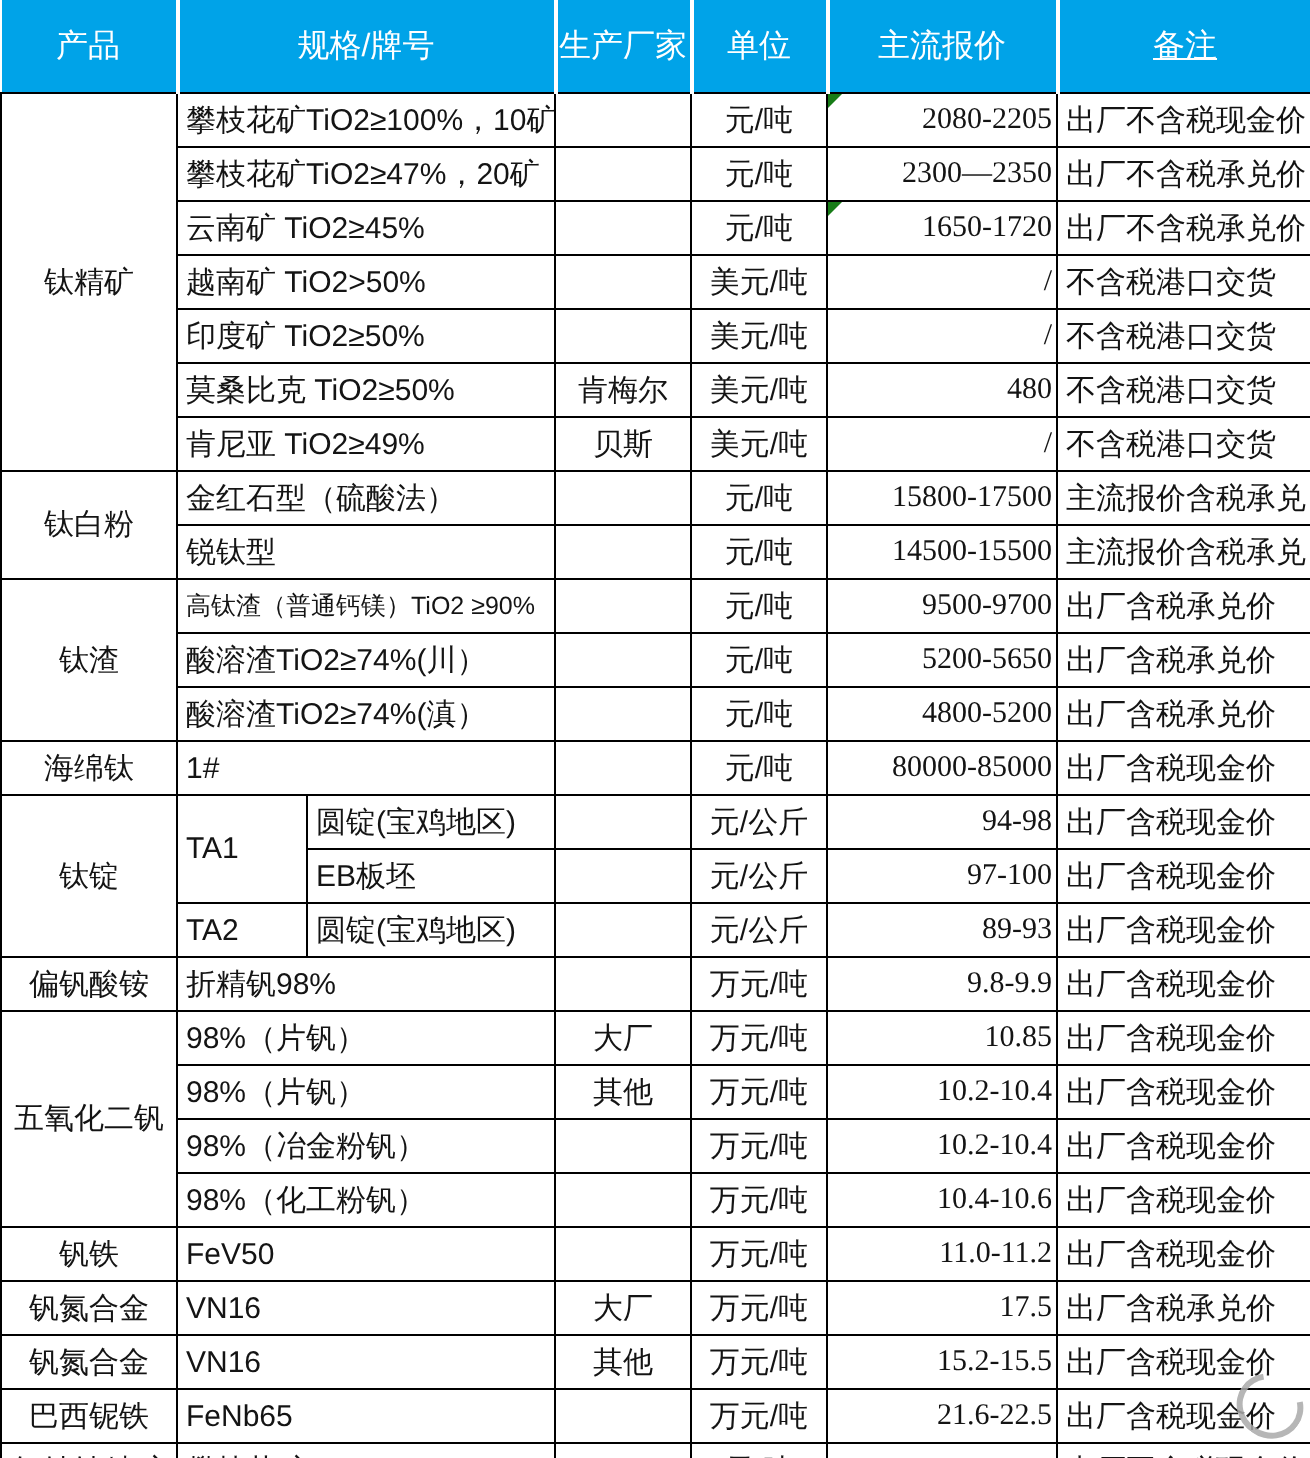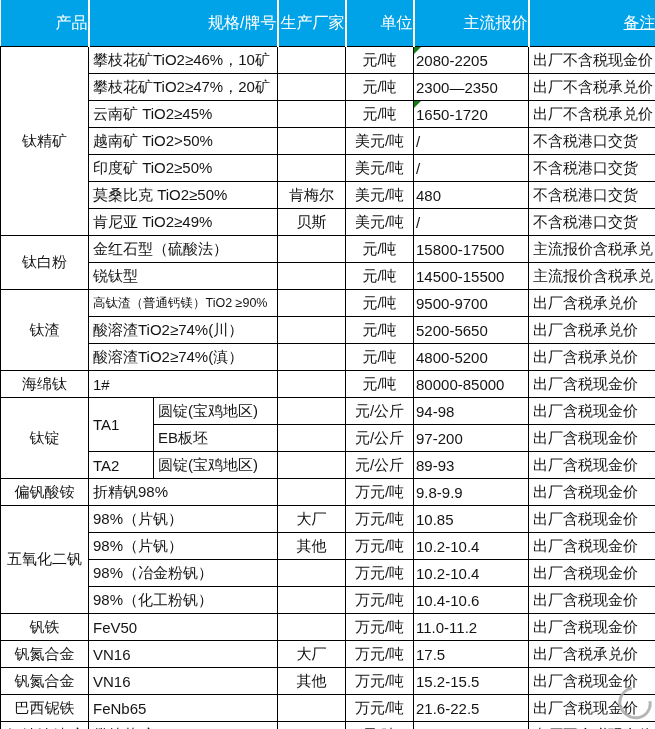--- a/index.html
+++ b/index.html
@@ -7,28 +7,28 @@
   .sheet{position:relative;width:655px;height:729px;overflow:hidden;background:#fff;}
   table{border-collapse:collapse;table-layout:fixed;width:655px;height:704px;}
   col.c-product{width:88px;}
   col.c-spec-a{width:65px;}
   col.c-spec-b{width:124px;}
   col.c-maker{width:68px;}
   col.c-unit{width:68px;}
   col.c-price{width:115px;}
   col.c-note{width:127px;}
   th{background:#00a3e8;color:#fff;font-size:16px;font-weight:400;height:46px;padding:0;
-     border:2px solid #fff;border-top:none;border-bottom:1px solid #000;overflow:hidden;white-space:nowrap;text-align:right;}
+     border:2px solid #fff;border-top:none;border-bottom:1px solid #000;overflow:hidden;white-space:nowrap;}
   th:first-child{border-left:none;}
   th:last-child{border-right:none;text-decoration:underline;}
   td{border:1px solid #000;color:#141414;font-size:15px;padding:0 2px;overflow:hidden;
      white-space:nowrap;height:26px;vertical-align:middle;}
   td.c{text-align:center;}
   td.l{text-align:left;padding-left:4px;}
-  td.price{position:relative;text-align:left;}
+  td.price{position:relative;text-align:right;font-family:Liberation Serif, serif;}
   td.small{font-size:12.5px;}
   .flag{position:absolute;top:0;left:0;width:0;height:0;
         border-top:7px solid #177c17;border-right:7px solid transparent;}
   .watermark{position:absolute;right:3px;bottom:10px;display:flex;align-items:center;gap:3px;
              color:#aaaaaa;opacity:.85;font-size:23px;letter-spacing:1px;white-space:nowrap;}
   .wm-logo{display:inline-block;width:28px;height:26px;border:3px solid #aaaaaa;border-radius:50%;
            border-top-color:transparent;transform:rotate(35deg);}
 </style>
 </head>
 <body>
@@ -50,21 +50,21 @@
           <th colspan="2">规格/牌号</th>
           <th colspan="1">生产厂家</th>
           <th colspan="1">单位</th>
           <th colspan="1">主流报价</th>
           <th colspan="1">备注</th>
         </tr>
       </thead>
     <tbody>
         <tr>
           <td class="c" rowspan="7">钛精矿</td>
-          <td class="l" colspan="2">攀枝花矿TiO2≥46%，10矿</td>
+          <td class="l" colspan="2">攀枝花矿TiO2≥100%，10矿</td>
           <td class="c"></td>
           <td class="c">元/吨</td>
           <td class="price">2080-2205<span class="flag"></span></td>
           <td class="l">出厂不含税现金价</td>
         </tr>
         <tr>
           <td class="l" colspan="2">攀枝花矿TiO2≥47%，20矿</td>
           <td class="c"></td>
           <td class="c">元/吨</td>
           <td class="price">2300—2350</td>
@@ -156,21 +156,21 @@
           <td class="l">圆锭(宝鸡地区)</td>
           <td class="c"></td>
           <td class="c">元/公斤</td>
           <td class="price">94-98</td>
           <td class="l">出厂含税现金价</td>
         </tr>
         <tr>
           <td class="l">EB板坯</td>
           <td class="c"></td>
           <td class="c">元/公斤</td>
-          <td class="price">97-200</td>
+          <td class="price">97-100</td>
           <td class="l">出厂含税现金价</td>
         </tr>
         <tr>
           <td class="l" rowspan="1">TA2</td>
           <td class="l">圆锭(宝鸡地区)</td>
           <td class="c"></td>
           <td class="c">元/公斤</td>
           <td class="price">89-93</td>
           <td class="l">出厂含税现金价</td>
         </tr>

